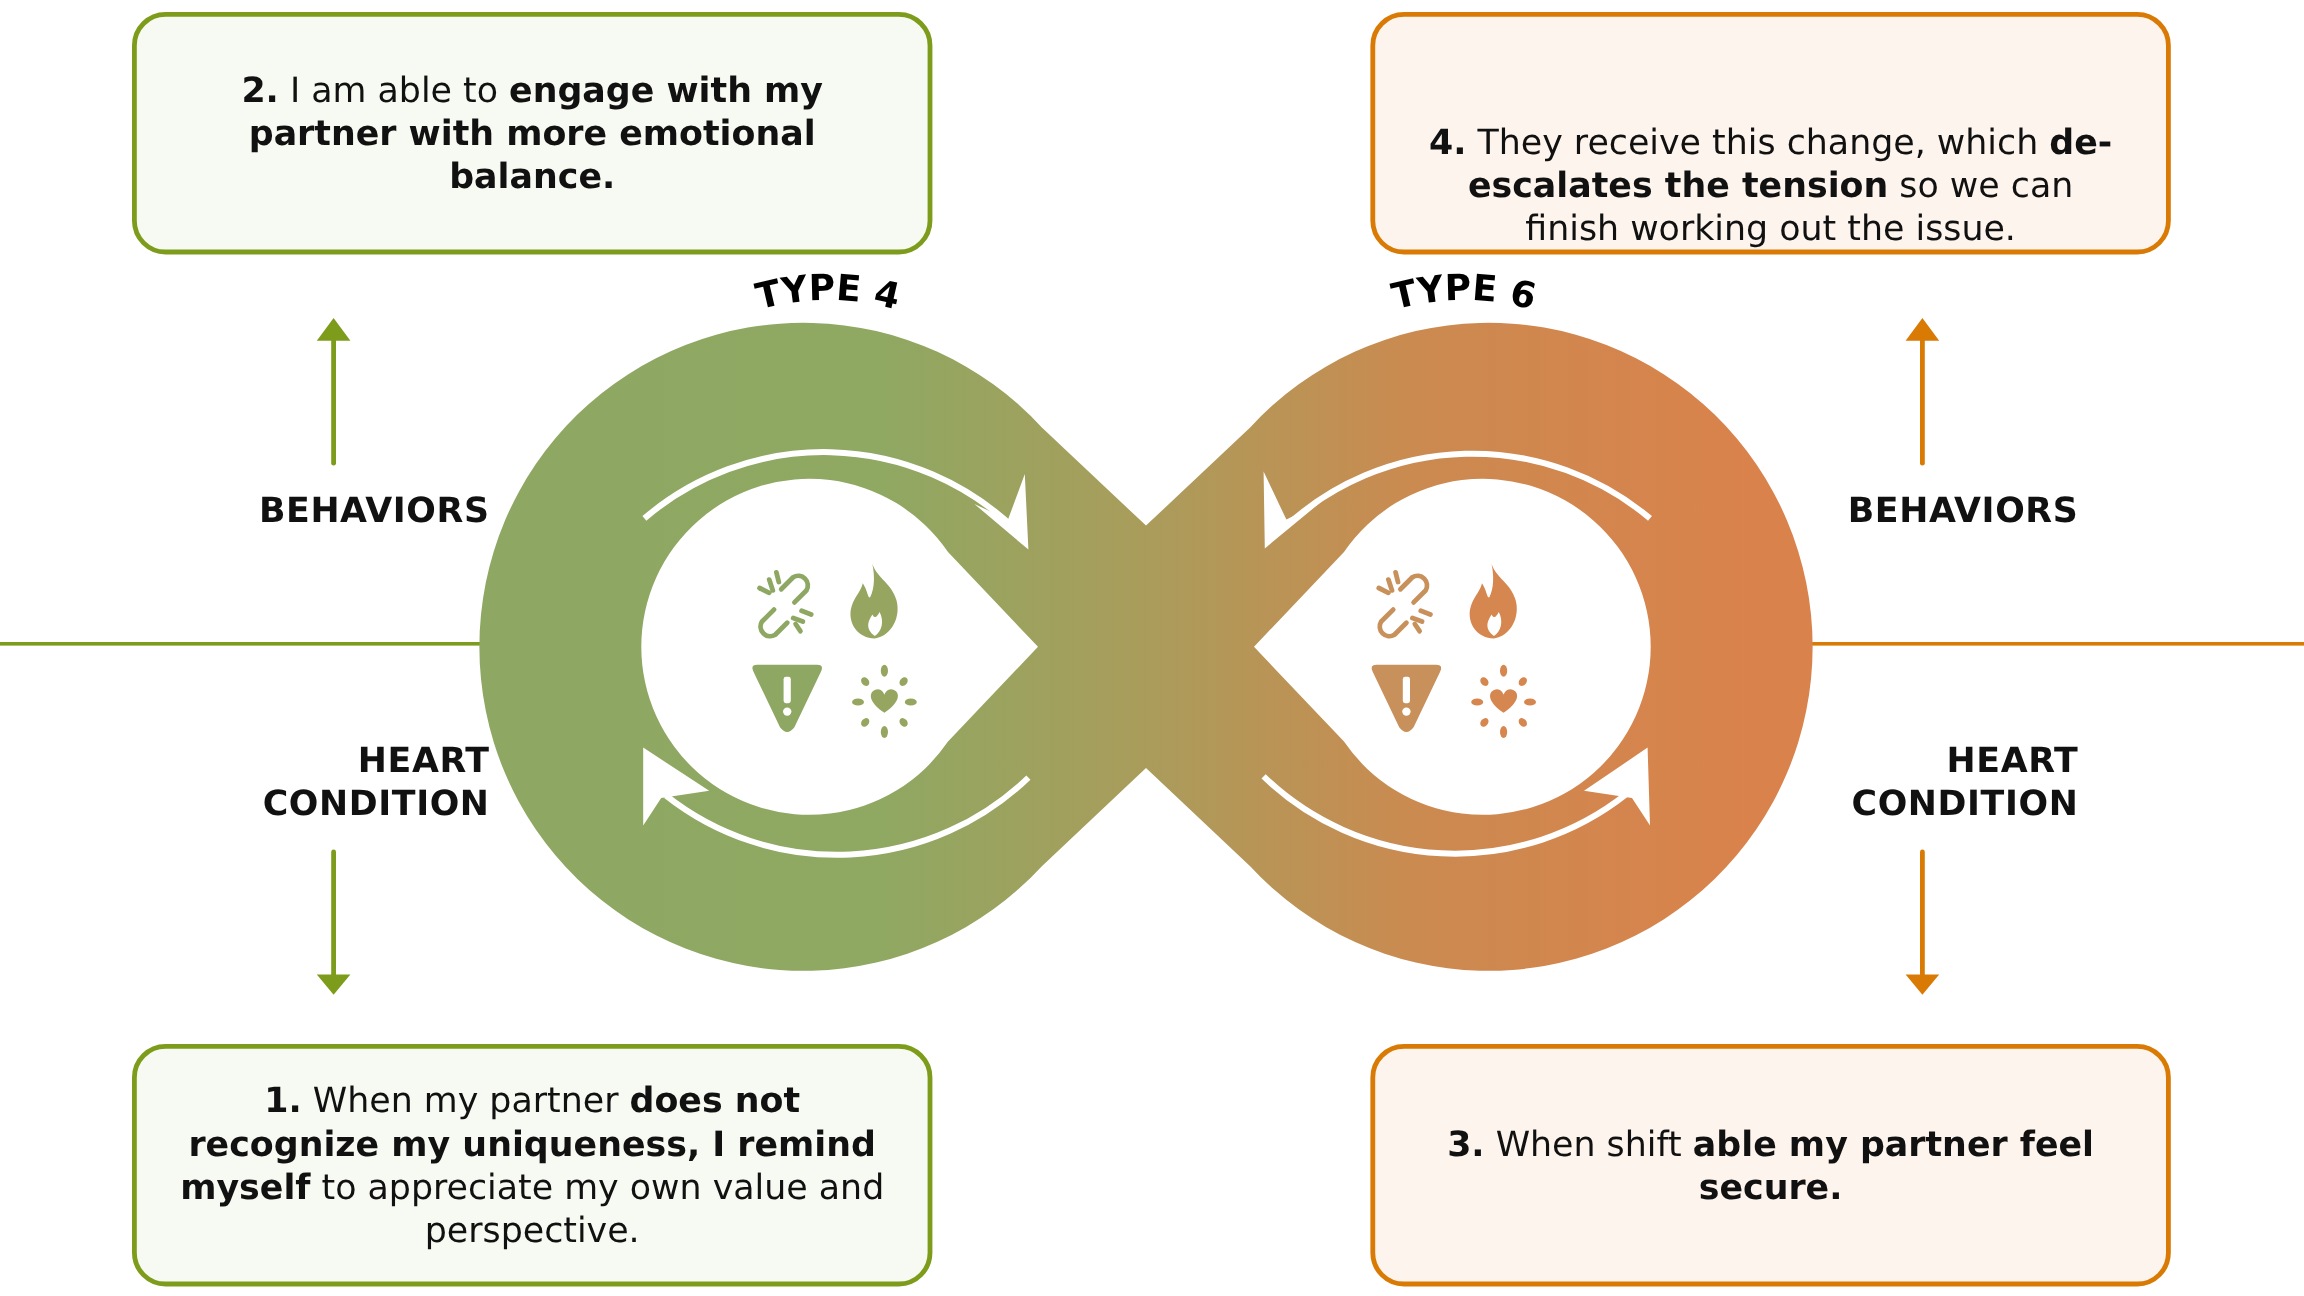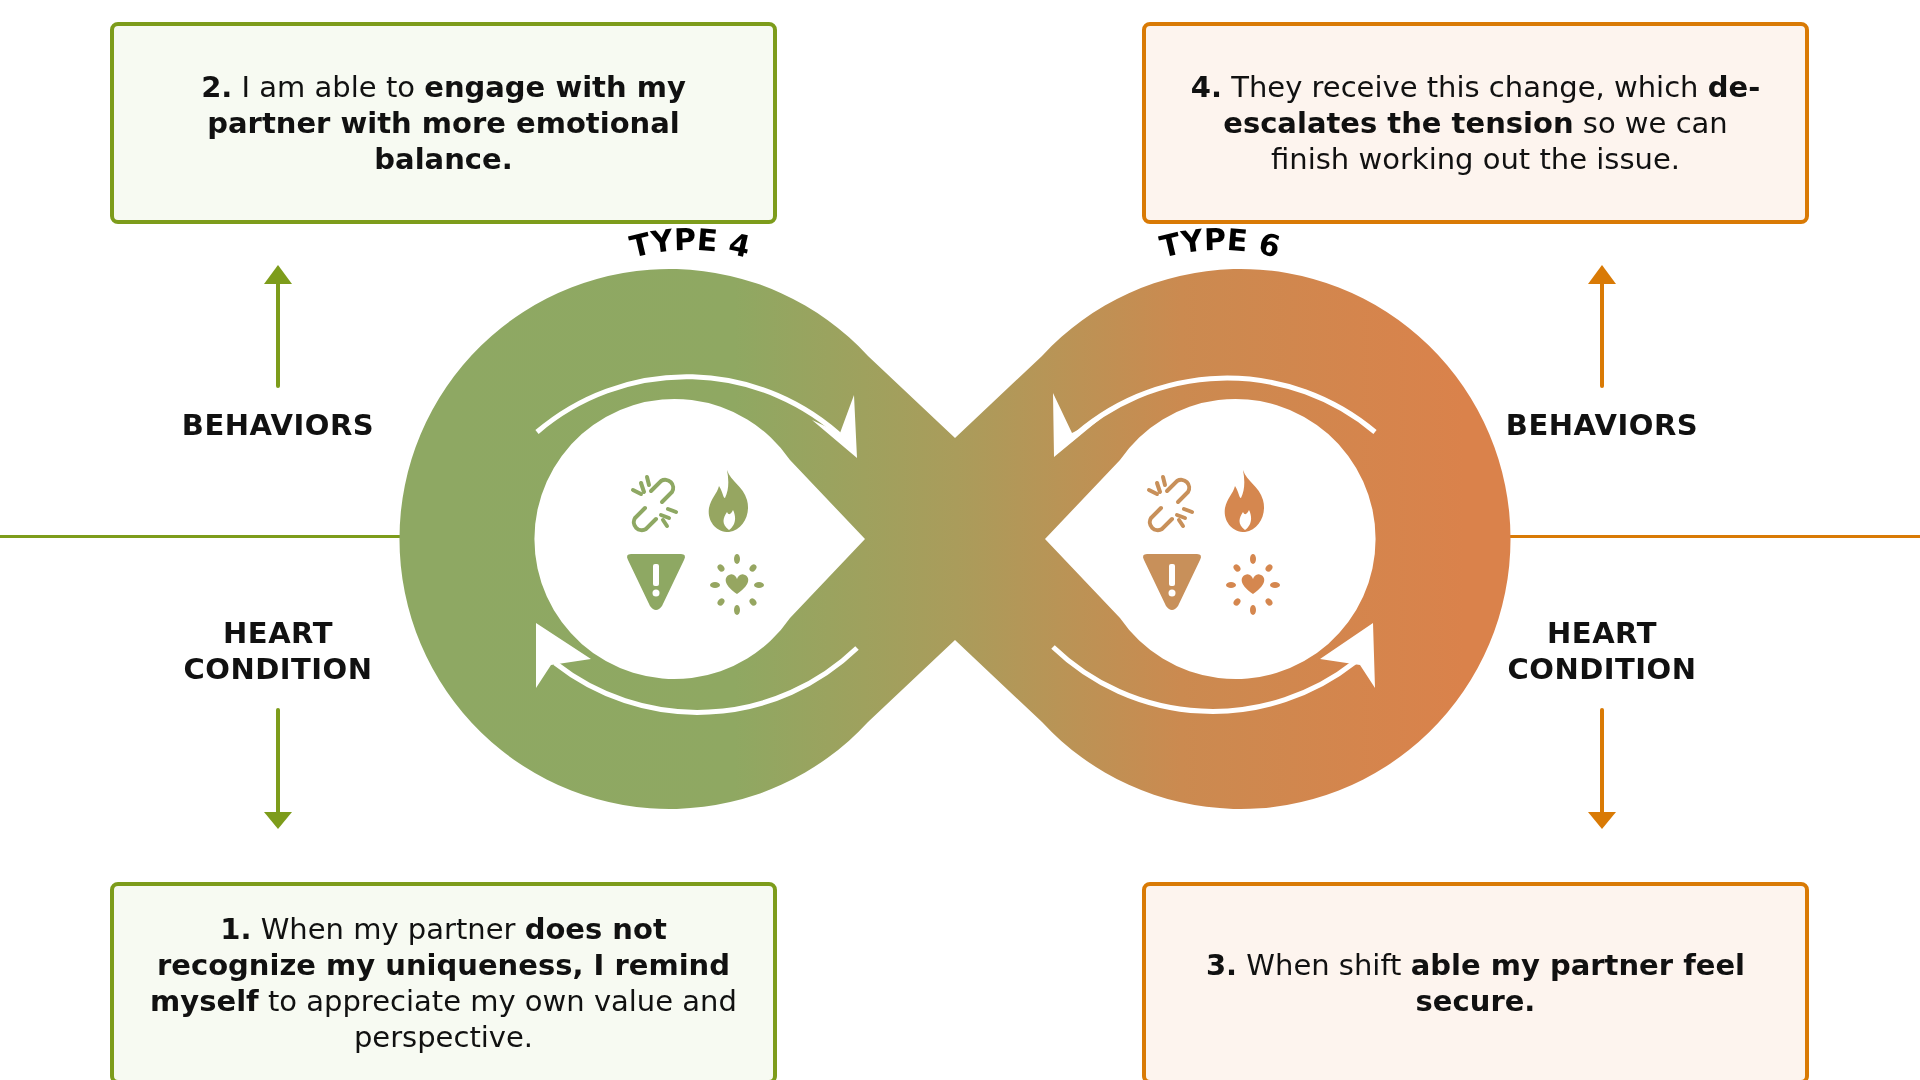--- a/index.html
+++ b/index.html
@@ -1,31 +1,31 @@
 <!DOCTYPE html>
 <html><head>
 <meta charset="utf-8">
 <style>
   html, body { margin:0; padding:0; background:#ffffff; }
   body { width:1920px; height:1080px; position:relative; overflow:hidden;
          font-family:"DejaVu Sans","Liberation Sans",sans-serif; color:#111; }
   .box { position:absolute; width:667px; height:202px; box-sizing:border-box;
-         border-radius:8px; border:4px solid; display:flex; align-items:center;
+         border-radius:28px; border:4px solid; display:flex; align-items:center;
          justify-content:center; text-align:center; font-size:29px; line-height:36px;
-         padding:0 36px;margin-top:12px; }
+         padding:0 36px; }
   .box.green { border-color:#7d9c1b; background:#f7faf2; }
   .box.orange { border-color:#d97a05; background:#fdf4ee; }
   .box .num, .box b { font-weight:bold; }
   .box span.txt { display:block; }
   #box-2 { left:110px; top:10px; }
-  #box-4 { left:1142px; top:10px; }
+  #box-4 { left:1142px; top:10px;align-items:flex-end; }
   #box-1 { left:110px; top:870px; }
   #box-3 { left:1142px; top:870px; }
   .label { position:absolute; font-weight:bold; font-size:29px; line-height:36px;
-           text-align:center; width:260px; letter-spacing:0.5px; }
+           text-align:right; width:260px; letter-spacing:0.5px; }
   .hline { position:absolute; top:535px; height:3px; }
   svg.main { position:absolute; left:0; top:0; }
   .type-label { font-family:"DejaVu Sans","Liberation Sans",sans-serif; font-weight:bold; font-size:30px; }
 </style>
 </head>
 <body>
 
 <div class="hline" style="left:0;width:450px;background:#7d9c1b;"></div>
 <div class="hline" style="left:1462px;width:458px;background:#d97a05;"></div>
 

